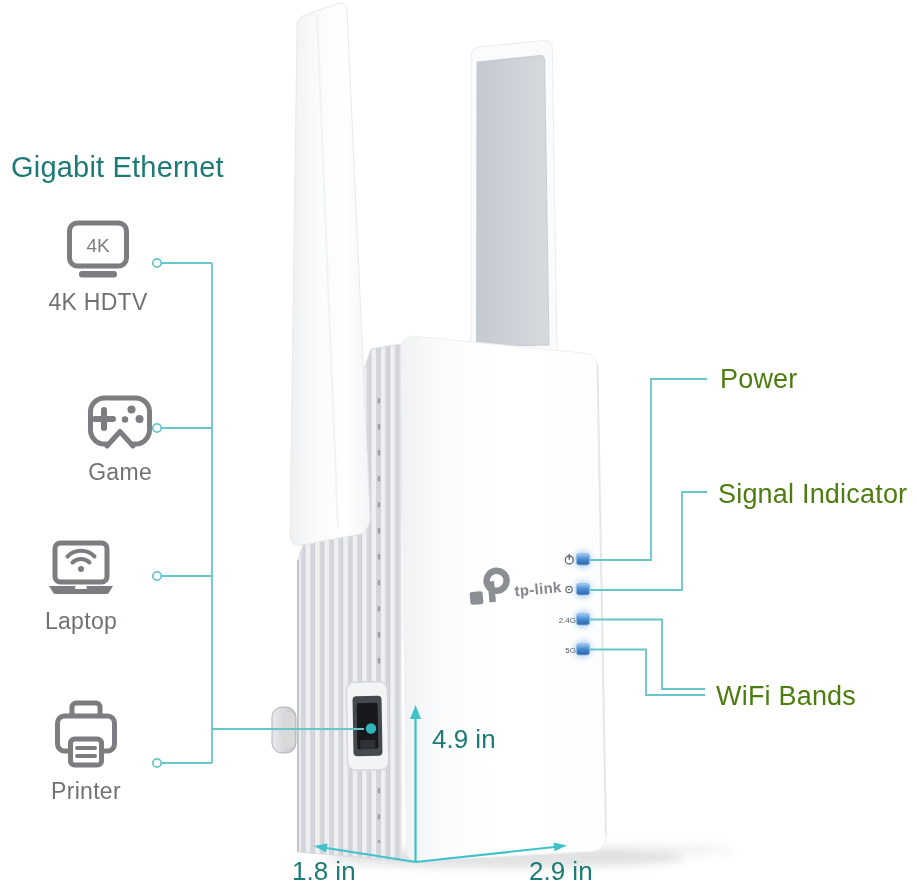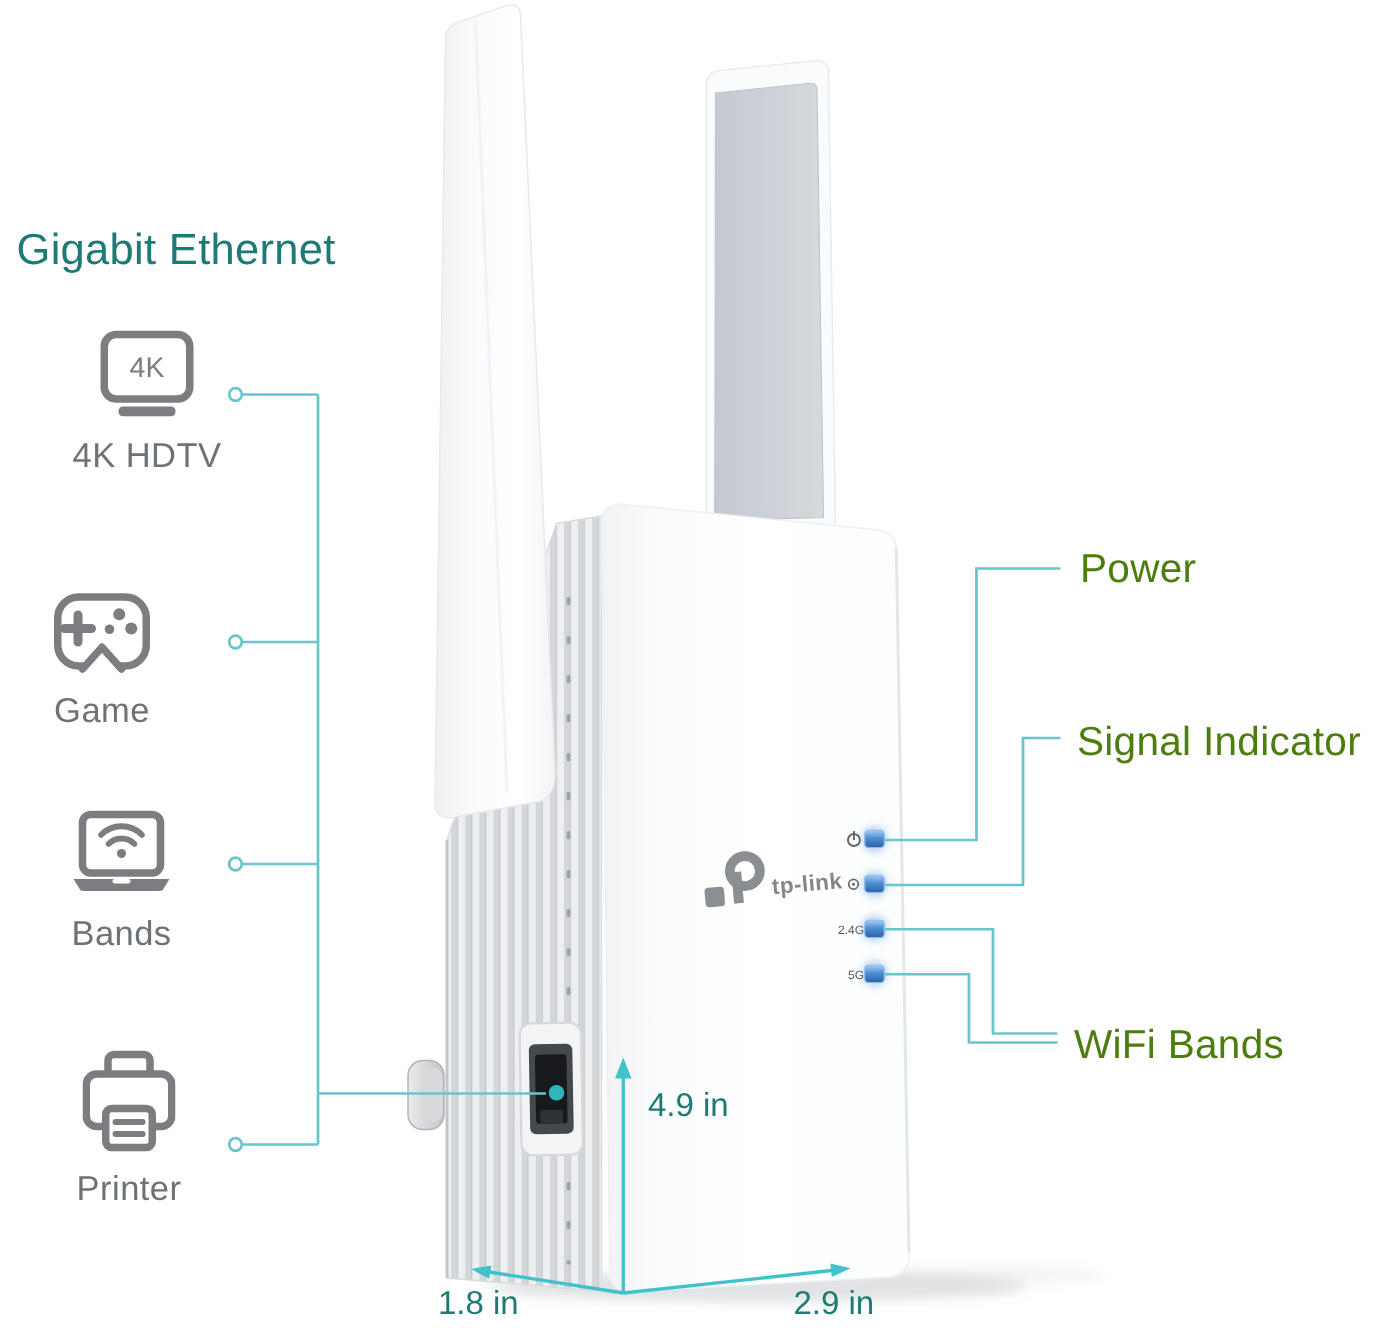--- a/index.html
+++ b/index.html
@@ -19,21 +19,21 @@
   .dev-label {
     margin-top:6px; font-size:23px; color:#6f7275; letter-spacing:0.3px;
   }
   .callout {
     position:absolute; font-size:27px; color:#4d7c0f; white-space:nowrap; letter-spacing:0.2px;
   }
   .callout.power  { left:720px; top:364px; }
   .callout.signal { left:718px; top:479px; }
   .callout.wifi   { left:716px; top:681px; }
   .dim {
-    position:absolute; font-size:22px; color:#1E7A74; white-space:nowrap;
+    position:absolute; font-size:26px; color:#1E7A74; white-space:nowrap;
   }
   .dim.height { left:432px; top:724px; }
   .dim.depth  { left:292px; top:856px; }
   .dim.width  { left:529px; top:856px; }
 </style>
 </head>
 <body>
 
 <div class="canvas">
 
@@ -193,21 +193,21 @@
 
   <div class="dev-item" style="left:36px; top:219px;">
     <svg class="icon" width="64" height="60" viewBox="0 0 64 60">
       <rect x="3.5" y="4" width="57" height="43" rx="8" fill="none" stroke="#7B7D80" stroke-width="5"></rect>
       <rect x="13" y="52" width="38" height="6.5" rx="3" fill="#7B7D80"></rect>
       <text x="32" y="32.5" text-anchor="middle" font-size="19" fill="#7B7D80">4K</text>
     </svg>
     <div class="dev-label">4K HDTV</div>
   </div>
 
-  <div class="dev-item" style="left:6px; top:395px;">
+  <div class="dev-item" style="left:28px; top:395px;text-align:right;">
     <svg class="icon" width="64" height="54" viewBox="0 0 64 54">
       <rect x="2.5" y="3" width="59" height="46" rx="14" fill="none" stroke="#7B7D80" stroke-width="5"></rect>
       <polygon points="16,53 32,33 48,53" fill="#ffffff"></polygon>
       <polyline points="19,51 32,36.5 45,51" fill="none" stroke="#7B7D80" stroke-width="5" stroke-linecap="round" stroke-linejoin="round"></polyline>
       <path d="M16,15 V33 M7,24 H25" stroke="#7B7D80" stroke-width="6" stroke-linecap="round" fill="none"></path>
       <circle cx="43.5" cy="14.5" r="4" fill="#7B7D80"></circle>
       <circle cx="51.5" cy="24" r="4" fill="#7B7D80"></circle>
       <circle cx="37" cy="24.5" r="3.2" fill="#7B7D80"></circle>
     </svg>
     <div class="dev-label">Game</div>
@@ -215,21 +215,21 @@
 
   <div class="dev-item" style="left:19px; top:540px;">
     <svg class="icon" width="70" height="58" viewBox="0 0 70 58">
       <rect x="9" y="3" width="52" height="39" rx="5.5" fill="none" stroke="#7B7D80" stroke-width="5"></rect>
       <path d="M26.5,22.5 A12,12 0 0 1 43.5,22.5" fill="none" stroke="#7B7D80" stroke-width="4" stroke-linecap="round"></path>
       <path d="M21.5,16.5 A19,19 0 0 1 48.5,16.5" fill="none" stroke="#7B7D80" stroke-width="4" stroke-linecap="round"></path>
       <circle cx="35" cy="29" r="3" fill="#7B7D80"></circle>
       <path d="M3,46 H67 L63,52.5 Q62.5,54 60,54 H10 Q7.5,54 7,52.5 Z" fill="#7B7D80"></path>
       <rect x="29" y="46" width="12" height="3" rx="1.5" fill="#ffffff"></rect>
     </svg>
-    <div class="dev-label">Bands</div>
+    <div class="dev-label">Laptop</div>
   </div>
 
   <div class="dev-item" style="left:24px; top:700px;">
     <svg class="icon" width="62" height="68" viewBox="0 0 62 68">
       <rect x="17" y="3" width="28" height="18" rx="4" fill="none" stroke="#7B7D80" stroke-width="5"></rect>
       <rect x="2.5" y="16" width="57" height="35" rx="7" fill="#ffffff" stroke="#7B7D80" stroke-width="5"></rect>
       <rect x="15.5" y="39" width="31" height="26" rx="4" fill="#ffffff" stroke="#7B7D80" stroke-width="5"></rect>
       <path d="M22,48 H40 M22,56 H40" stroke="#7B7D80" stroke-width="4" stroke-linecap="round"></path>
     </svg>
     <div class="dev-label">Printer</div>

